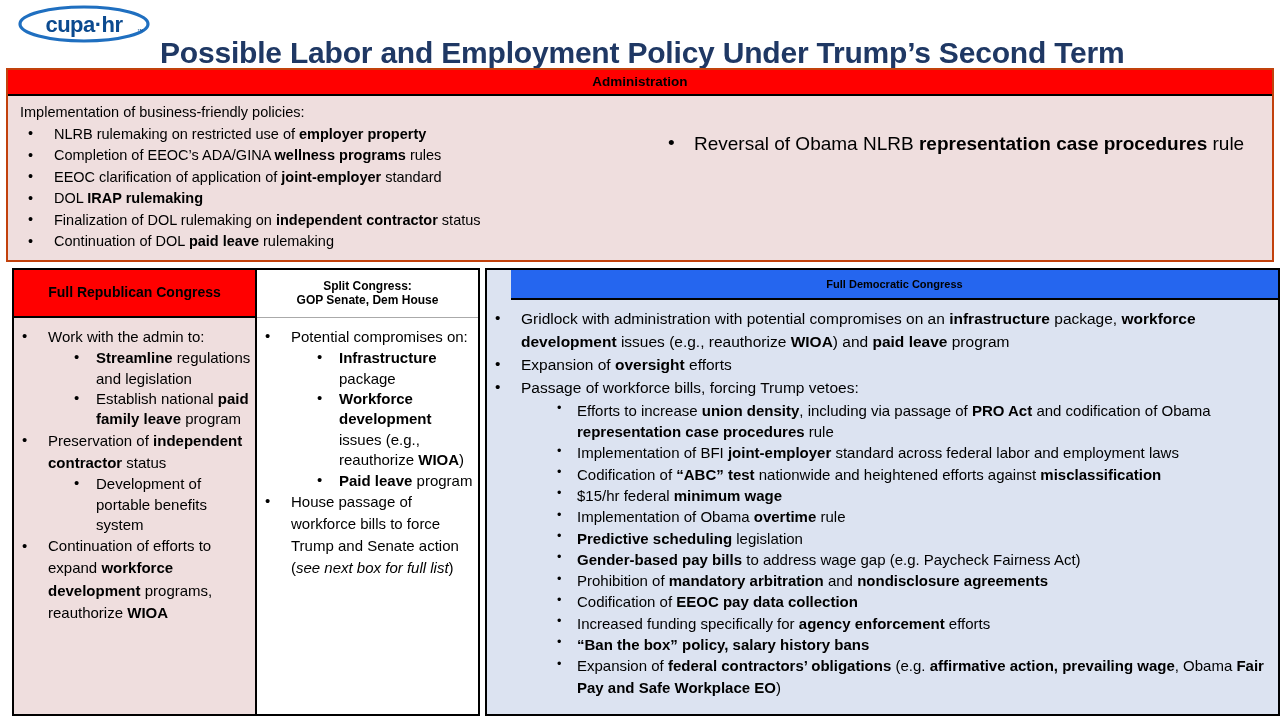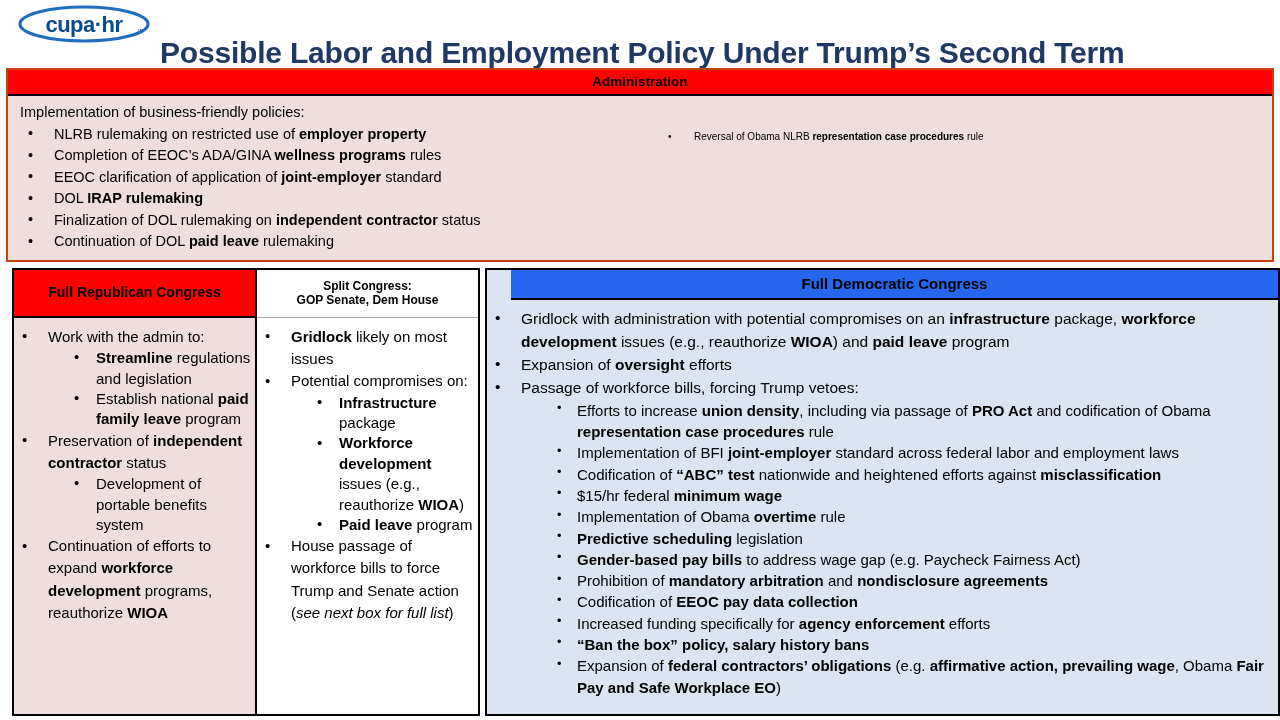--- a/index.html
+++ b/index.html
@@ -116,21 +116,21 @@
   ul.bl > li::before {
     content: "\2022";
     position: absolute;
     left: 8px;
     top: -0.05em;
     font-size: 1em;
   }
   ul.bl.lvl2 > li { padding-left: 34px; }
 
   .admin-list li { font-size: 14.5px; }
-  .admin-right-list li { font-size: 10px; padding-left: 36px; }
+  .admin-right-list li { font-size: 19px; padding-left: 36px; }
   .admin-right-list li::before { left: 10px; }
 
   
   .cols {
     position: absolute;
     left: 12px; top: 268px;
     width: 1268px;
     height: 448px;
     display: flex;
     box-sizing: border-box;
@@ -176,21 +176,21 @@
   
   .col-dem {
     flex: 1 1 auto;
     border: 2px solid #000;
     background: #DCE3F1;
   }
   .col-dem .hdr {
     height: 30px;
     background: #2566EF;
     border-bottom: 2px solid #000;
-    font-size: 15px;
+    font-size: 11px;
     margin-left: 24px;
   }
 
   .col-body {
     flex: 1 1 auto;
     overflow: hidden;
     padding: 8px 2px 2px 0;
     box-sizing: border-box;
   }
 
@@ -272,21 +272,20 @@
 
     <div class="col col-split">
       <div class="band-header hdr">
         <div>
           <div>Split Congress:</div>
           <div>GOP Senate, Dem House</div>
         </div>
       </div>
       <div class="col-body">
         <ul class="bl narrow-list">
-            <li><b>Gridlock</b> likely on most issues</li>
             <li>Potential compromises on:<ul class="bl lvl2">
                 <li><b>Infrastructure</b> package</li>
                 <li><b>Workforce development</b> issues (e.g., reauthorize <b>WIOA</b>)</li>
                 <li><b>Paid leave</b> program</li>
               </ul></li>
             <li>House passage of workforce bills to force Trump and Senate action (<i>see next box for full list</i>)</li>
           </ul>
       </div>
     </div>
 

